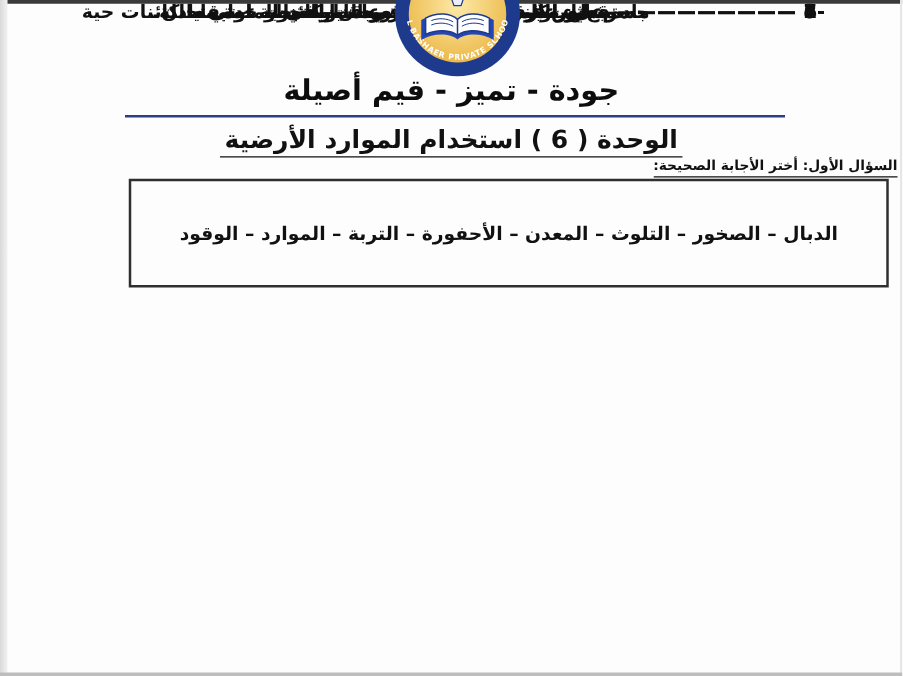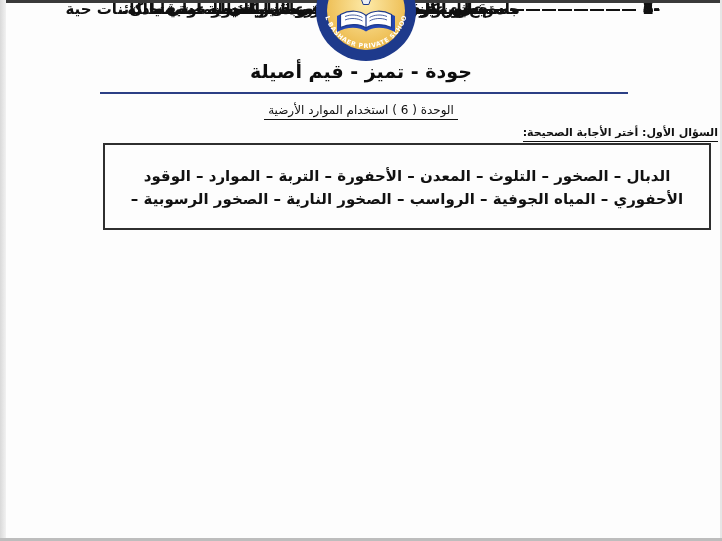--- a/index.html
+++ b/index.html
@@ -17,29 +17,29 @@
   .edge-left{position:absolute;top:0;left:0;width:6px;height:541px;background:linear-gradient(to right,#d9d9d9,#f2f2f2);z-index:1;}
   .edge-bottom{position:absolute;bottom:0;left:0;width:722px;height:3px;background:#bdbdbd;z-index:1;}
   .edge-right{position:absolute;top:0;right:0;width:2px;height:541px;background:#e6e6e6;z-index:1;}
 
   
   .logo{position:absolute;left:314px;top:-41px;width:104px;height:104px;z-index:2;}
 
   
   .motto{
     position:absolute;top:60px;left:0;width:722px;
-    text-align:center;font-size:19px;font-weight:bold;
+    text-align:center;font-size:23px;font-weight:bold;
     direction:rtl;letter-spacing:0.5px;color:#0d0d0d;
   }
 
   .divider{position:absolute;top:92px;left:100px;width:528px;height:2px;}
 
   .unit-title-wrap{position:absolute;top:99px;left:0;width:722px;text-align:center;}
   .unit-title{
-    display:inline-block;direction:rtl;font-size:12px;font-weight:normal;
+    display:inline-block;direction:rtl;font-size:20px;font-weight:bold;
     border-bottom:1.5px solid #111;padding:0 4px 2px 4px;
   }
 
   .question-header-wrap{position:absolute;top:121px;right:4px;}
   .question-header{
     display:inline-block;direction:rtl;font-size:11px;font-weight:bold;
     border-bottom:1.5px solid #111;padding-bottom:2px;
   }
 
   .word-bank{
@@ -115,21 +115,20 @@
   <div class="unit-title-wrap">
     <span class="unit-title">الوحدة ( 6 ) استخدام الموارد الأرضية</span>
   </div>
 
   <div class="question-header-wrap">
     <span class="question-header">السؤال الأول: أختر الأجابة الصحيحة:</span>
   </div>
 
   <div class="word-bank">
     <div class="bank-line">الدبال – الصخور – التلوث – المعدن – الأحفورة – التربة – الموارد – الوقود</div>
-    <div class="bank-line">الأحفوري – المياه الجوفية – الرواسب – الصخور النارية – الصخور الرسوبية –</div>
   </div>
 
   <div class="item">
     <span class="def">مزيج من المعادن والصخور وبقايا كائنات حية متحللة.</span>
     <span class="dash">————————</span>
     <span class="num">1-</span>
   </div>
   <div class="item">
     <span class="def">صخور كانت منصهرة ثم بردت وأصبحت صلبة .</span>
     <span class="dash">—————————</span>

